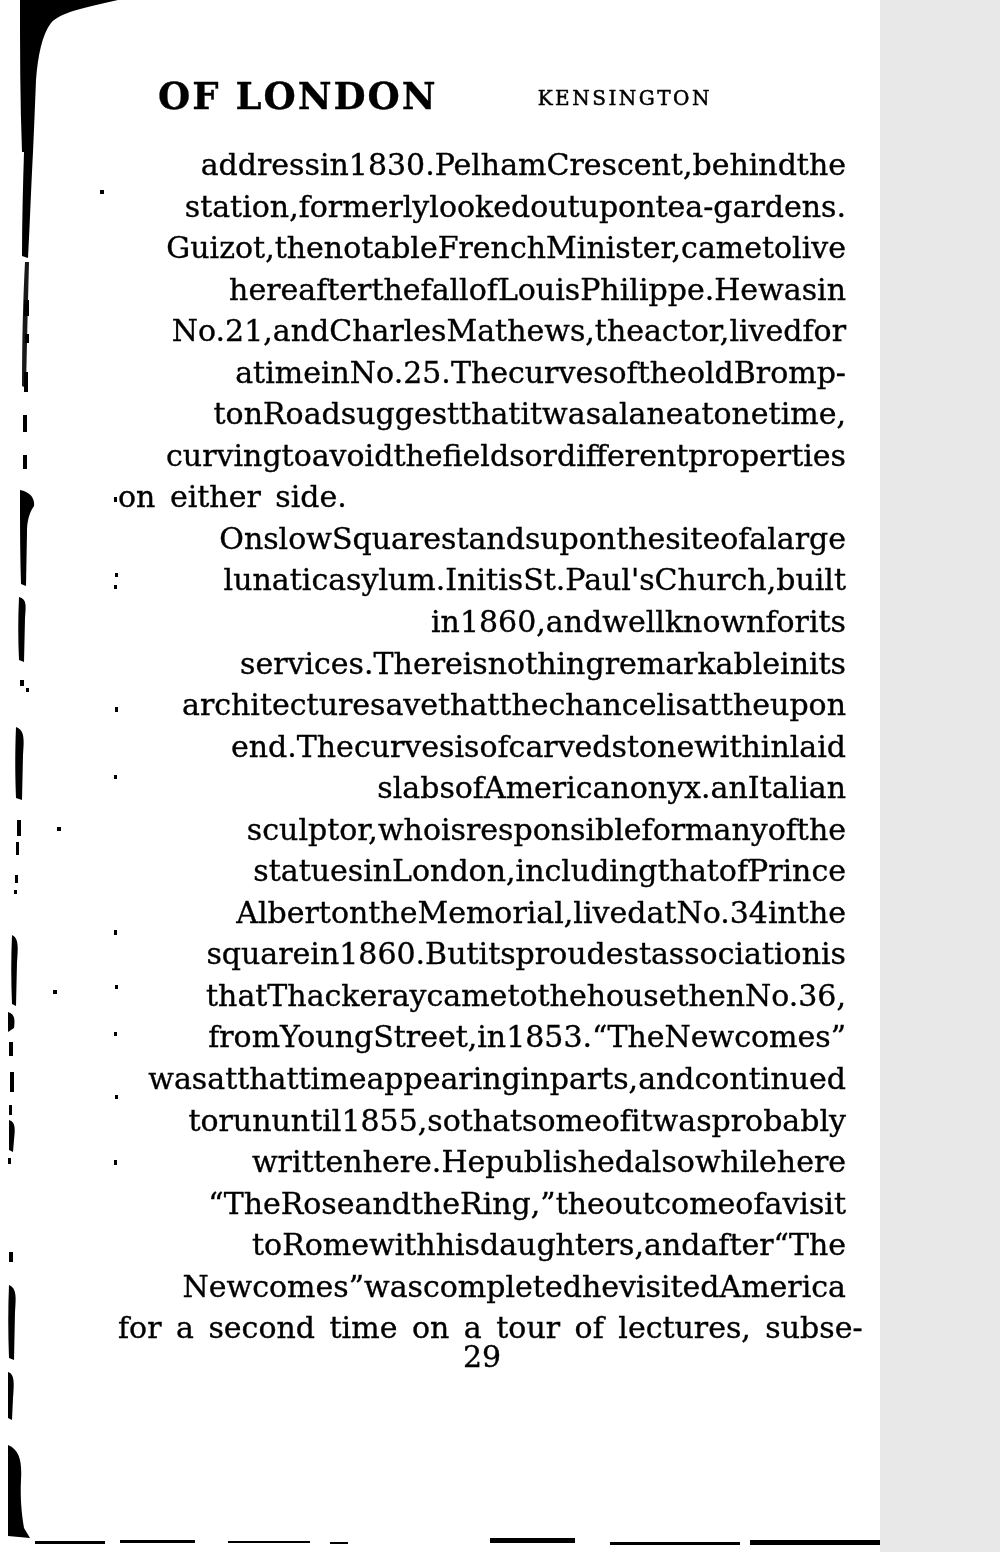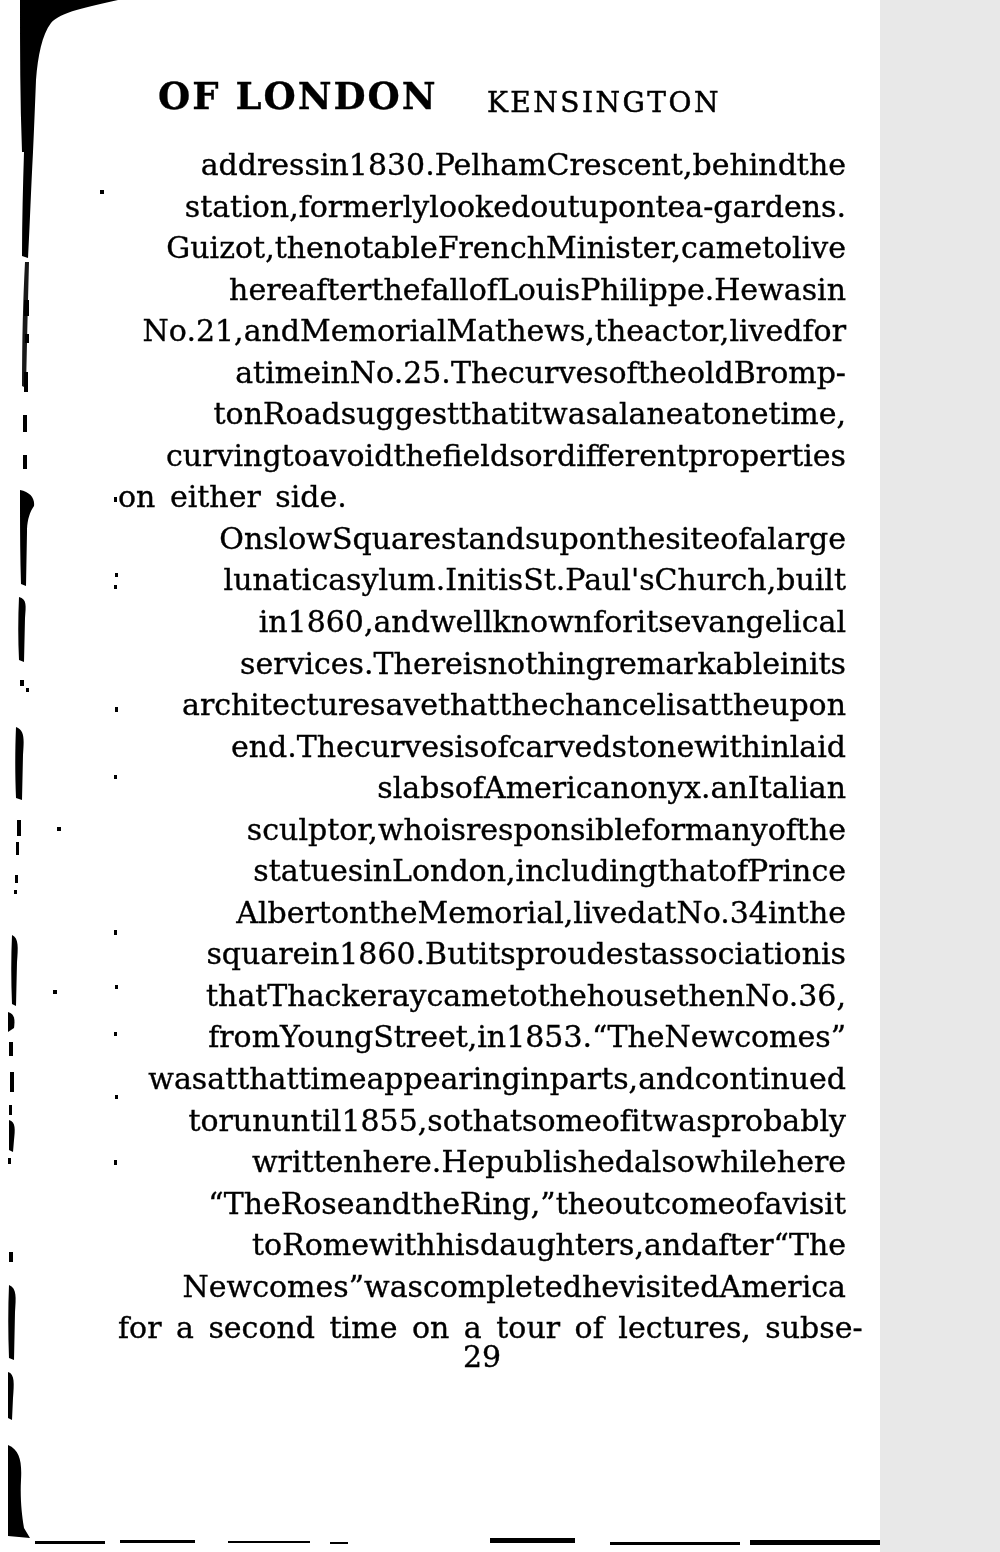--- a/index.html
+++ b/index.html
@@ -12,22 +12,22 @@
     color:var(--ink,#000000);
   }
   
   .book-title{
     position:absolute;left:158px;top:76px;
     font-size:37px;font-weight:bold;letter-spacing:2px;line-height:1.1;
     -webkit-text-stroke:0.3px var(--ink,#000);
     white-space:nowrap;
   }
   .running-head{
-    position:absolute;right:159px;top:86px;
-    font-size:28px;letter-spacing:2.5px;line-height:1.2;
+    position:absolute;right:168px;top:86px;
+    font-size:20px;letter-spacing:2.5px;line-height:1.2;
     -webkit-text-stroke:0.5px var(--ink,#000);
     white-space:nowrap;
   }
   
   .page-body{
     position:absolute;left:118px;top:144px;width:728px;
   }
   .line{
     display:flex;justify-content:flex-end;
     font-size:30px;line-height:41.55px;height:41.55px;
@@ -153,21 +153,21 @@
         <span>Louis</span>
         <span>Philippe.</span>
         <span>He</span>
         <span>was</span>
         <span>in</span>
       </div>
       <div class="line">
         <span>No.</span>
         <span>21,</span>
         <span>and</span>
-        <span>Memorial</span>
+        <span>Charles</span>
         <span>Mathews,</span>
         <span>the</span>
         <span>actor,</span>
         <span>lived</span>
         <span>for</span>
       </div>
       <div class="line">
         <span>a</span>
         <span>time</span>
         <span>in</span>
@@ -227,21 +227,20 @@
         <span>built</span>
       </div>
       <div class="line">
         <span>in</span>
         <span>1860,</span>
         <span>and</span>
         <span>well</span>
         <span>known</span>
         <span>for</span>
         <span>its</span>
-        <span>evangelical</span>
       </div>
       <div class="line">
         <span>services.</span>
         <span>There</span>
         <span>is</span>
         <span>nothing</span>
         <span>remarkable</span>
         <span>in</span>
         <span>its</span>
       </div>

